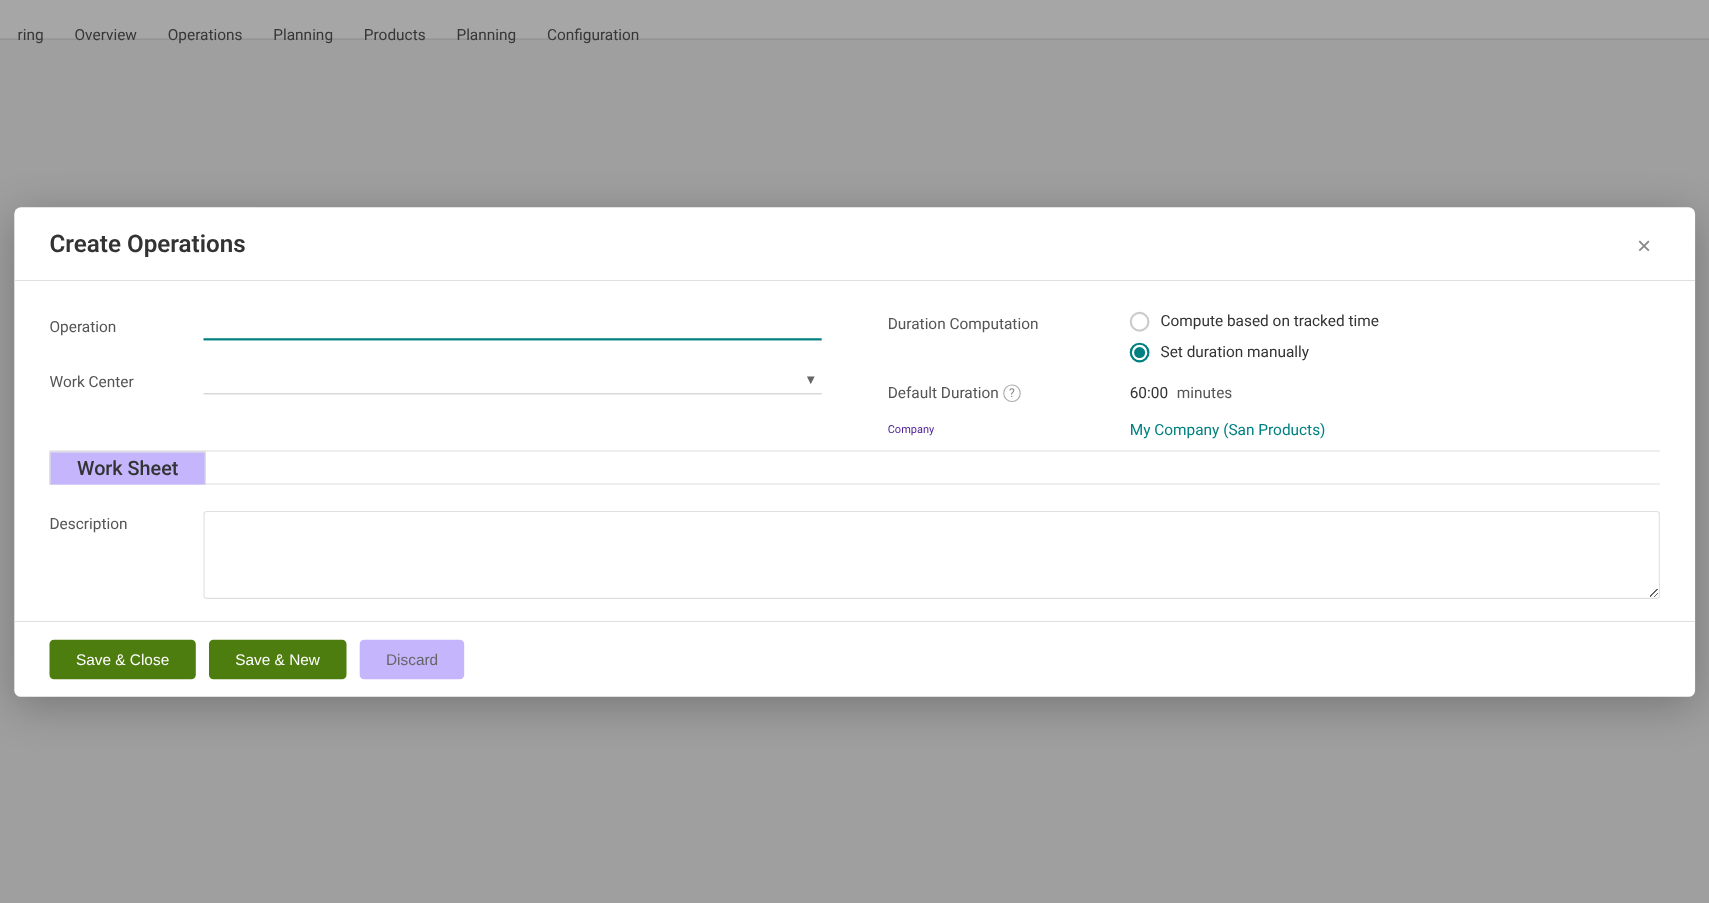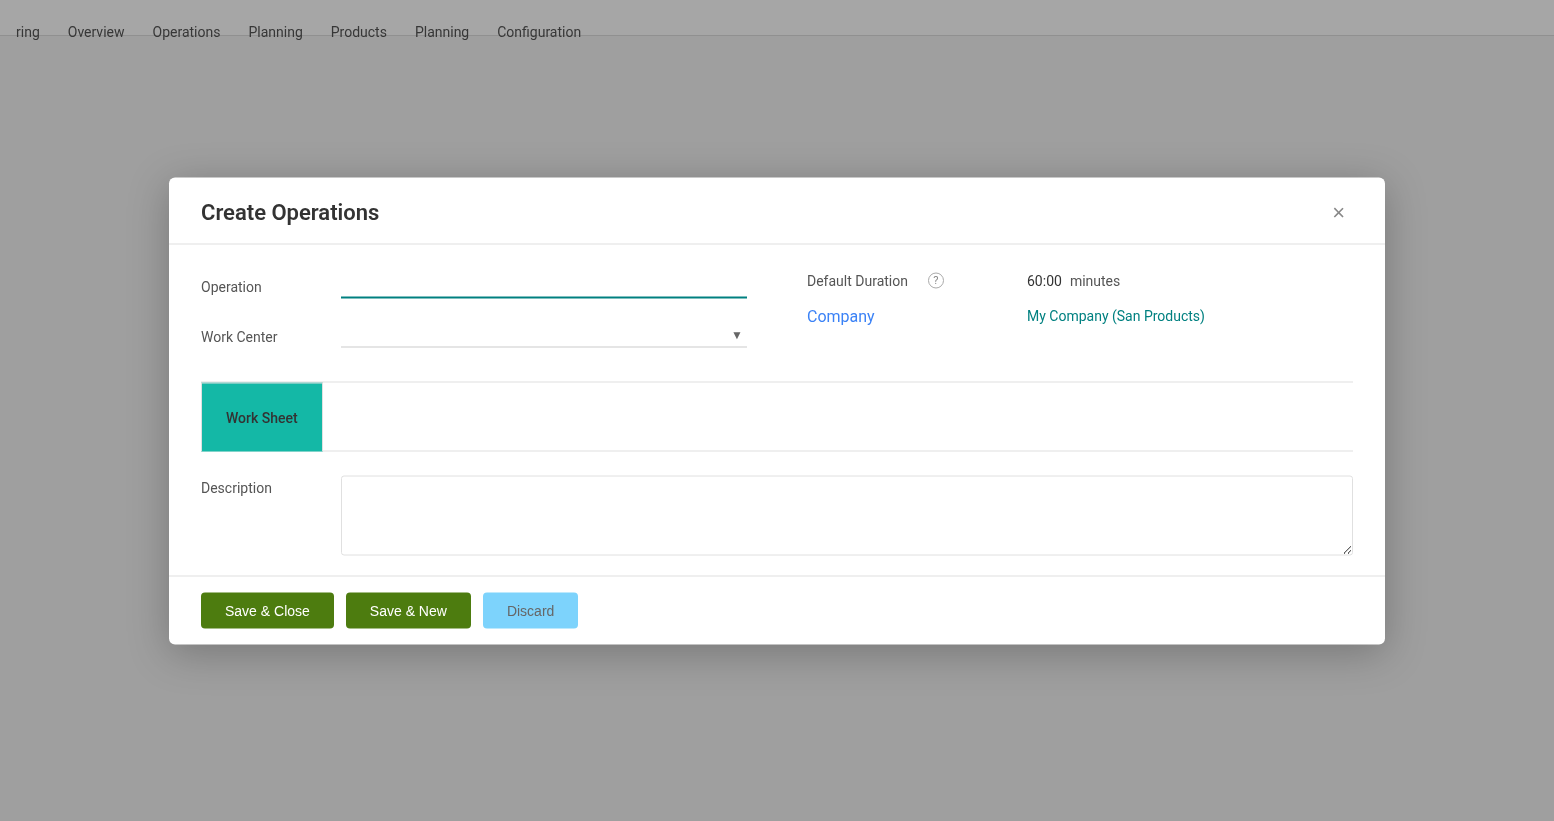--- a/index.html
+++ b/index.html
@@ -53,21 +53,21 @@
       background: rgba(0,0,0,0.35);
       z-index: 10;
     }
 
     
     .modal {
       position: absolute;
       top: 50%;
       left: 50%;
       transform: translate(-50%, -50%);
-      width: 1216px;
+      width: 1528px;
       max-height: 780px;
       background: #fff;
       border-radius: 6px;
       box-shadow: 0 8px 40px rgba(0,0,0,0.25);
       z-index: 20;
       display: flex;
       flex-direction: column;
     }
 
     
@@ -215,21 +215,21 @@
       align-items: center;
       margin-bottom: 18px;
     }
     .default-dur-label {
       width: 220px;
       flex-shrink: 0;
       font-size: 14px;
       color: #555;
       display: flex;
       align-items: center;
-      gap: 20px;
+      gap: 4px;
     }
     .help-icon {
       display: inline-flex;
       align-items: center;
       justify-content: center;
       width: 16px;
       height: 16px;
       border-radius: 50%;
       border: 1px solid #aaa;
       font-size: 11px;
@@ -247,47 +247,47 @@
     }
 
     
     .company-row {
       display: flex;
       align-items: center;
     }
     .company-label {
       width: 220px;
       flex-shrink: 0;
-      font-size: 16px;
-      color: #3b82f6;
+      font-size: 10px;
+      color: #4c1d95;
     }
     .company-link {
       font-size: 14px;
       color: #008080;
       text-decoration: none;
     }
 
     
     .tabs-section {
       margin-top: 10px;
       border-top: 1px solid #e0e0e0;
     }
     .tabs-bar {
       display: flex;
       border-bottom: 1px solid #e0e0e0;
     }
     .tab-item {
-      padding: 26px 24px;
-      font-size: 14px;
+      padding: 4px 24px;
+      font-size: 18px;
       color: #555;
       cursor: pointer;
       border: 1px solid transparent;
       border-bottom: none;
       margin-bottom: -1px;
-      background: #14b8a6;
+      background: #c4b5fd;
     }
     .tab-item.active {
       border-color: #e0e0e0;
       border-bottom-color: #fff;
       color: #333;
       font-weight: 500;
     }
 
     
     .tab-content {
@@ -345,21 +345,21 @@
       background: #4d7c0f;
       color: #fff;
       border: none;
       border-radius: 4px;
       padding: 10px 24px;
       font-size: 14px;
       cursor: pointer;
       font-weight: 500;
     }
     .btn-discard {
-      background: #7dd3fc;
+      background: #c4b5fd;
       color: #666;
       border: none;
       border-radius: 4px;
       padding: 10px 24px;
       font-size: 14px;
       cursor: pointer;
     }
   </style>
 </head>
 <body>
@@ -405,20 +405,35 @@
               <option value=""></option>
             </select>
             <span class="select-arrow">▼</span>
           </div>
         </div>
 
       </div>
 
       <div class="form-right">
 
+        <div class="duration-row" style="margin-bottom:20px;">
+          <div class="duration-label-col">Duration Computation</div>
+          <div class="duration-options-col">
+
+            <div class="radio-option">
+              <div class="radio-circle"></div>
+              <span>Compute based on tracked time</span>
+            </div>
+
+            <div class="radio-option">
+              <div class="radio-circle checked"></div>
+              <span>Set duration manually</span>
+            </div>
+          </div>
+        </div>
 
         <div class="default-dur-row">
           <div class="default-dur-label">
             <span>Default Duration</span>
             <span class="help-icon">?</span>
           </div>
           <span class="default-dur-value">60:00</span>
           <span class="default-dur-unit">minutes</span>
         </div>
 

